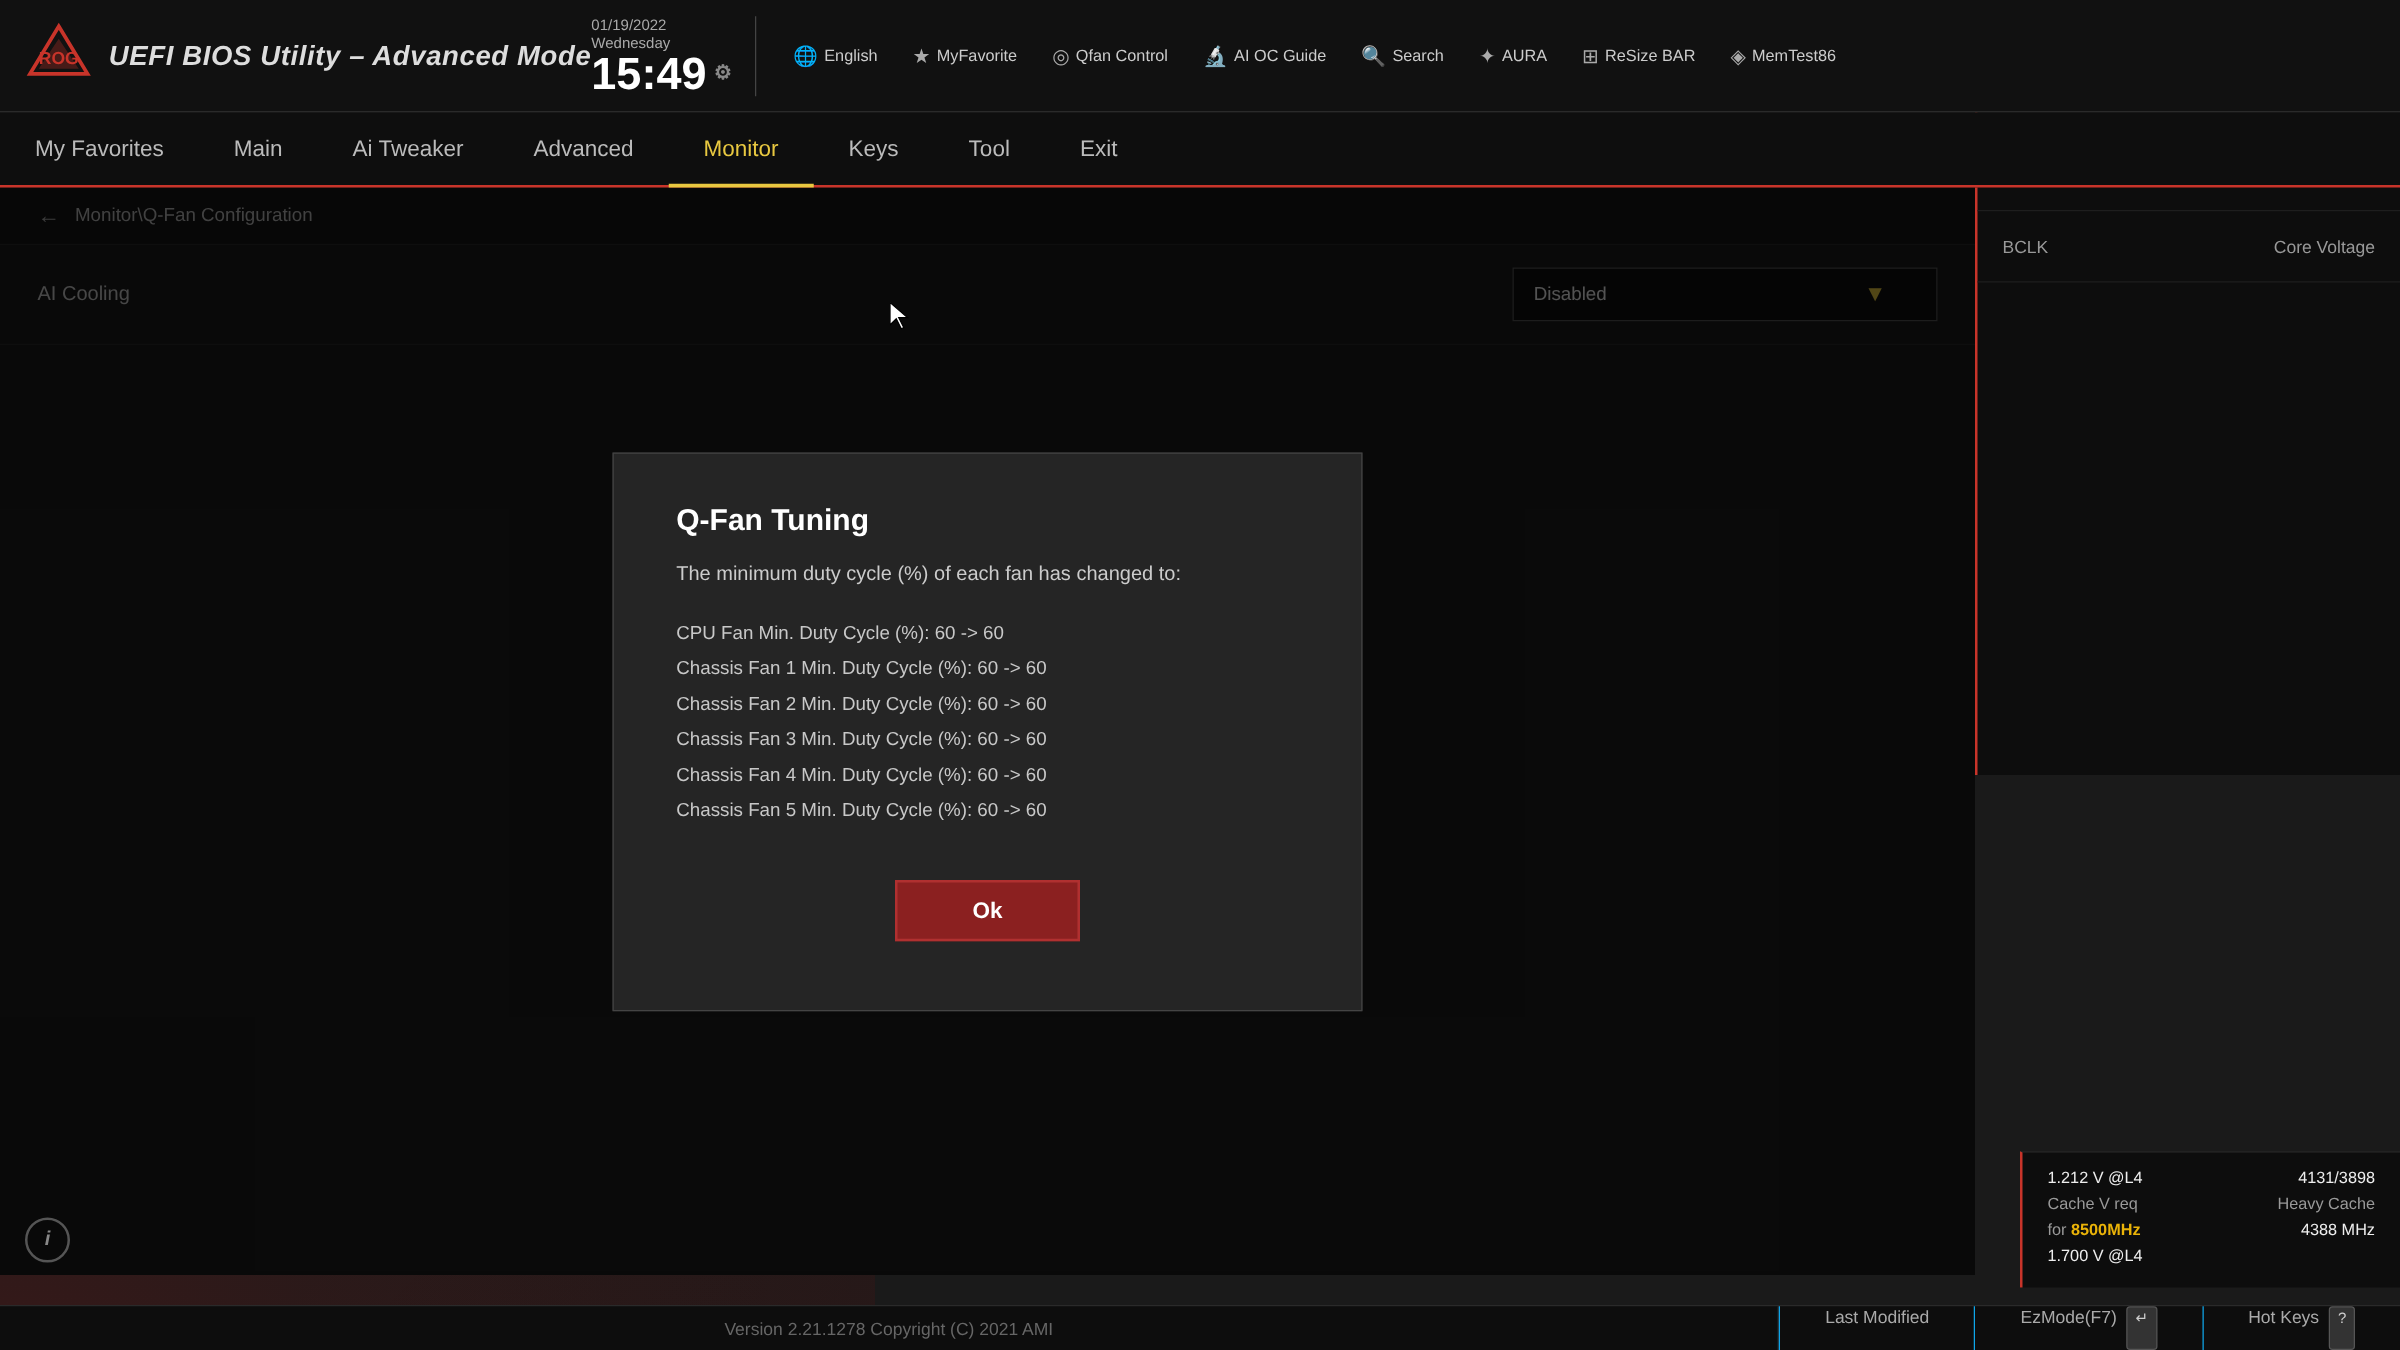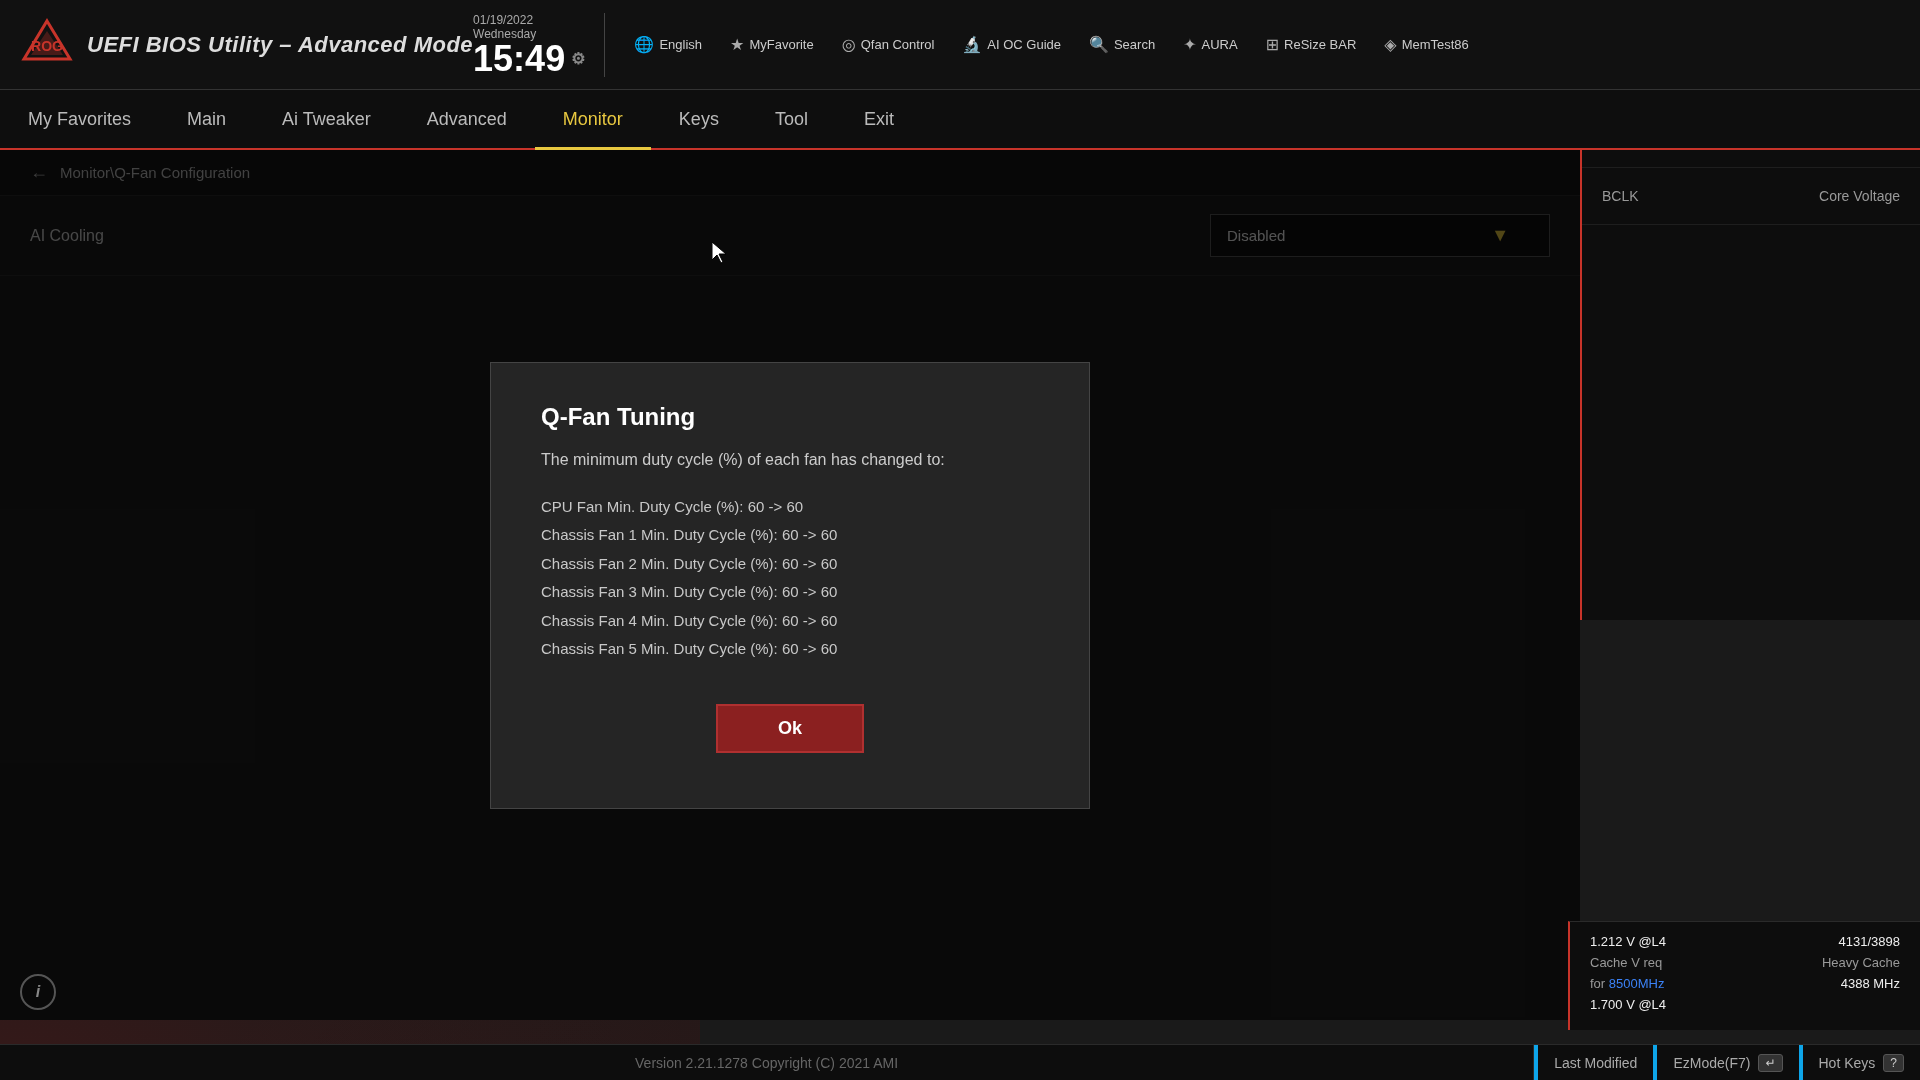--- a/index.html
+++ b/index.html
@@ -331,26 +331,25 @@
       color: #666;
     }
     .footer-actions {
       display: flex;
       align-items: stretch;
       height: 100%;
       border-left: 1px solid #2a2a2a;
     }
     .footer-btn {
       display: flex;
-      align-items: center;
       gap: 8px;
-      padding: 0 16px;
+      padding: 0 36px;
       font-size: 14px;
       color: #aaa;
-      border-left: 4px solid #0ea5e9;
+      border-left: 1px solid #0ea5e9;
       cursor: pointer;
     }
     .footer-btn .key-badge {
       background: #333;
       border: 1px solid #555;
       border-radius: 3px;
       padding: 1px 6px;
       font-size: 12px;
       color: #ccc;
     }
@@ -373,36 +372,36 @@
       font-style: italic;
       font-weight: 700;
       cursor: pointer;
     }
 
     
     .hw-bottom {
       position: absolute;
       bottom: 50px;
       right: 0;
-      width: 352px;
+      width: 304px;
       background: #0d0d0d;
       border-left: 2px solid #c8342a;
       border-top: 1px solid #2a2a2a;
       z-index: 9;
       padding: 12px 20px;
       font-size: 13px;
     }
     .hw-bottom-row {
       display: flex;
       justify-content: space-between;
       margin-bottom: 6px;
       color: #999;
     }
     .hw-bottom-row .val { color: #eee; }
-    .hw-bottom-row .highlight { color: #3b82f6; font-weight: 400; }
+    .hw-bottom-row .highlight { color: #eab308; font-weight: 700; }
 
     
     .cursor {
       position: absolute;
       width: 18px;
       height: 22px;
       z-index: 100;
       pointer-events: none;
       top: 242px;
       left: 712px;

